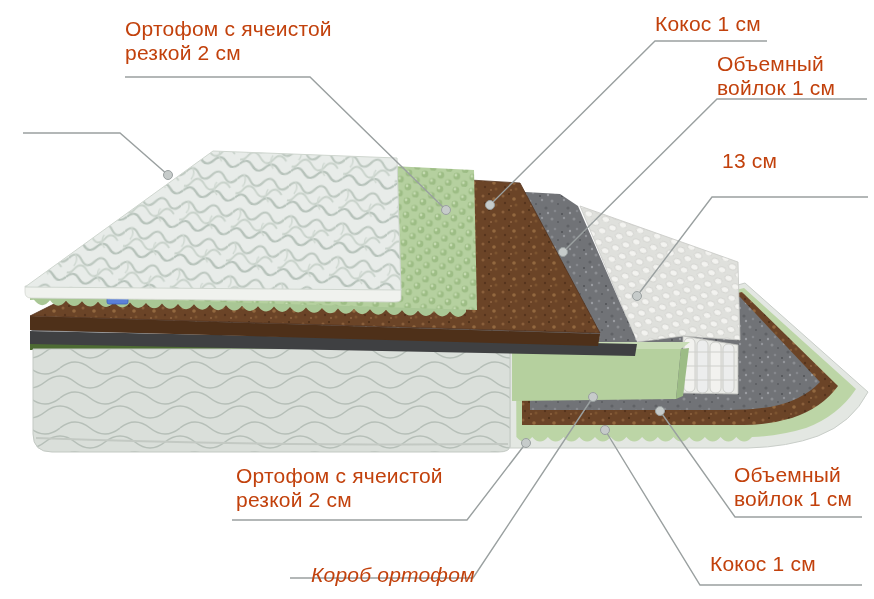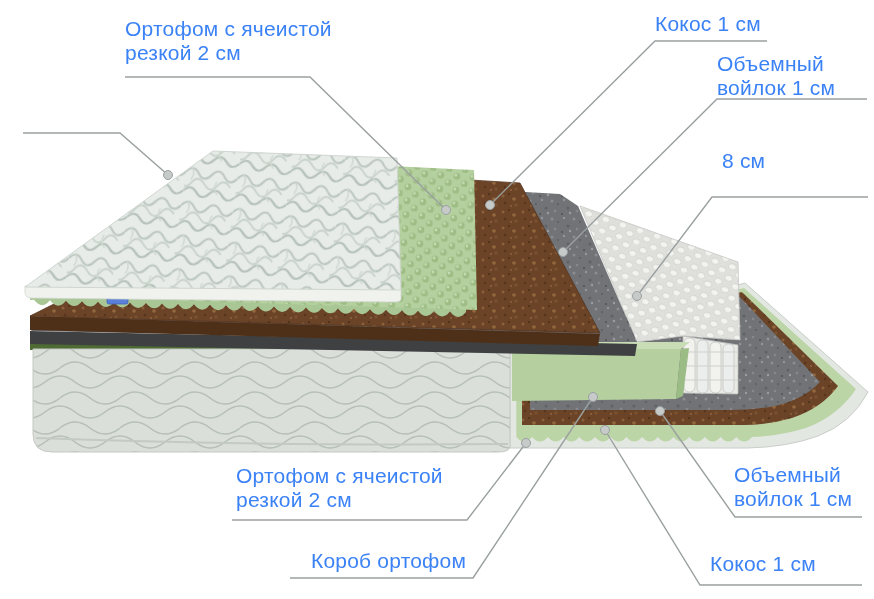--- a/index.html
+++ b/index.html
@@ -1,19 +1,19 @@
 <!DOCTYPE html>
 <html><head>
 <meta charset="utf-8">
 <style>
   html,body{margin:0;padding:0;background:#ffffff;}
   body{width:874px;height:599px;position:relative;overflow:hidden;
        font-family:"Liberation Sans", sans-serif;}
   .stage{position:absolute;left:0;top:0;width:874px;height:599px;}
-  .lbl{position:absolute;color:#3b82f6;font-size:21px;line-height:24px;
+  .lbl{position:absolute;color:#c2410c;font-size:21px;line-height:24px;
        white-space:nowrap;letter-spacing:.2px;}
   .lbl span{display:block;}
   svg{position:absolute;left:0;top:0;}
 </style>
 </head>
 <body>
 
 <div class="stage">
 
 <svg width="874" height="599" viewBox="0 0 874 599">
@@ -166,29 +166,29 @@
 <div class="lbl" style="left:655px;top:12px;">
   <span>Кокос 1 см</span>
 </div>
 
 <div class="lbl" style="left:717px;top:52px;">
   <span>Объемный</span>
   <span>войлок 1 см</span>
 </div>
 
 <div class="lbl" style="left:722px;top:149px;">
-  <span>8 см</span>
+  <span>13 см</span>
 </div>
 
 <div class="lbl" style="left:236px;top:464px;">
   <span>Ортофом с ячеистой</span>
   <span>резкой 2 см</span>
 </div>
 
-<div class="lbl" style="left:311px;top:549px;">
+<div class="lbl" style="left:311px;top:563px;font-style:italic;">
   <span>Короб ортофом</span>
 </div>
 
 <div class="lbl" style="left:734px;top:463px;">
   <span>Объемный</span>
   <span>войлок 1 см</span>
 </div>
 
 <div class="lbl" style="left:710px;top:552px;">
   <span>Кокос 1 см</span>

